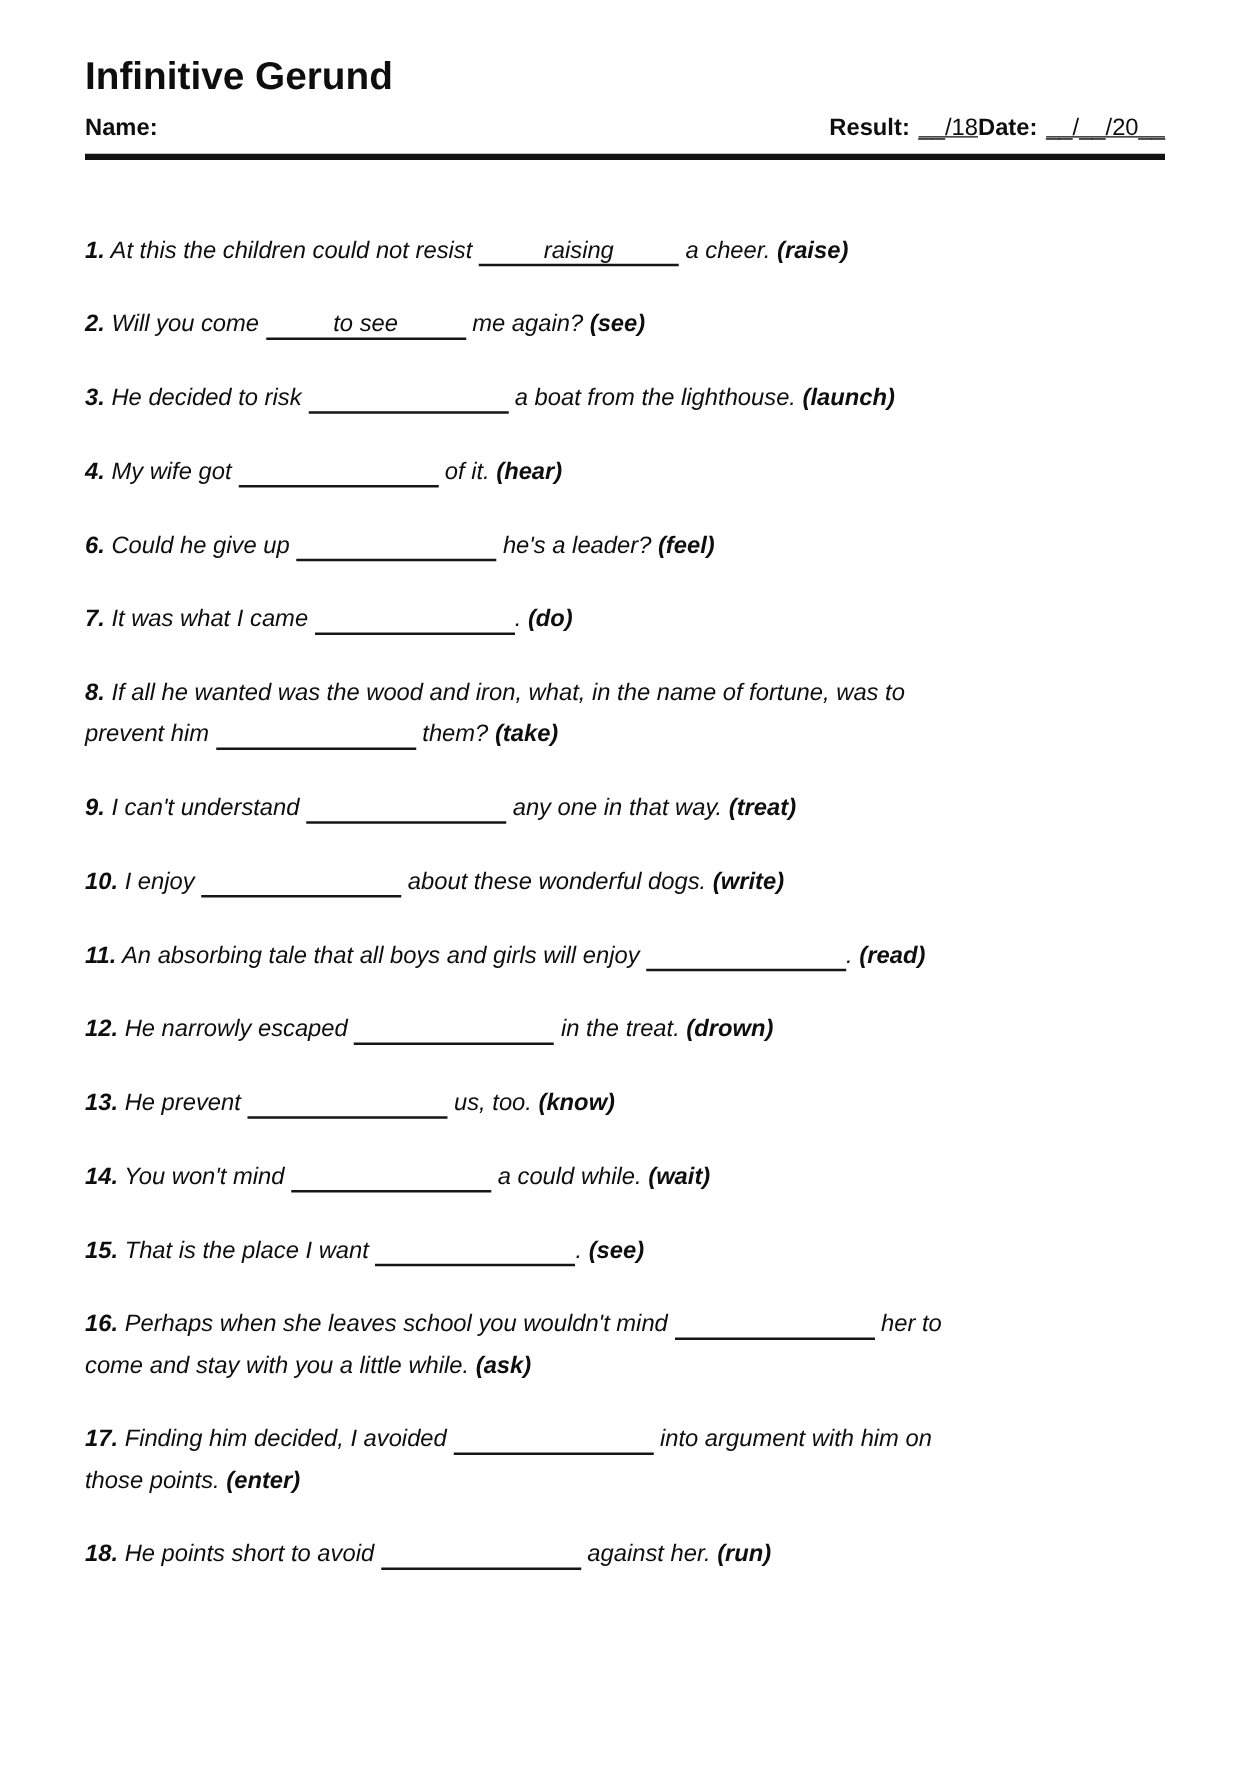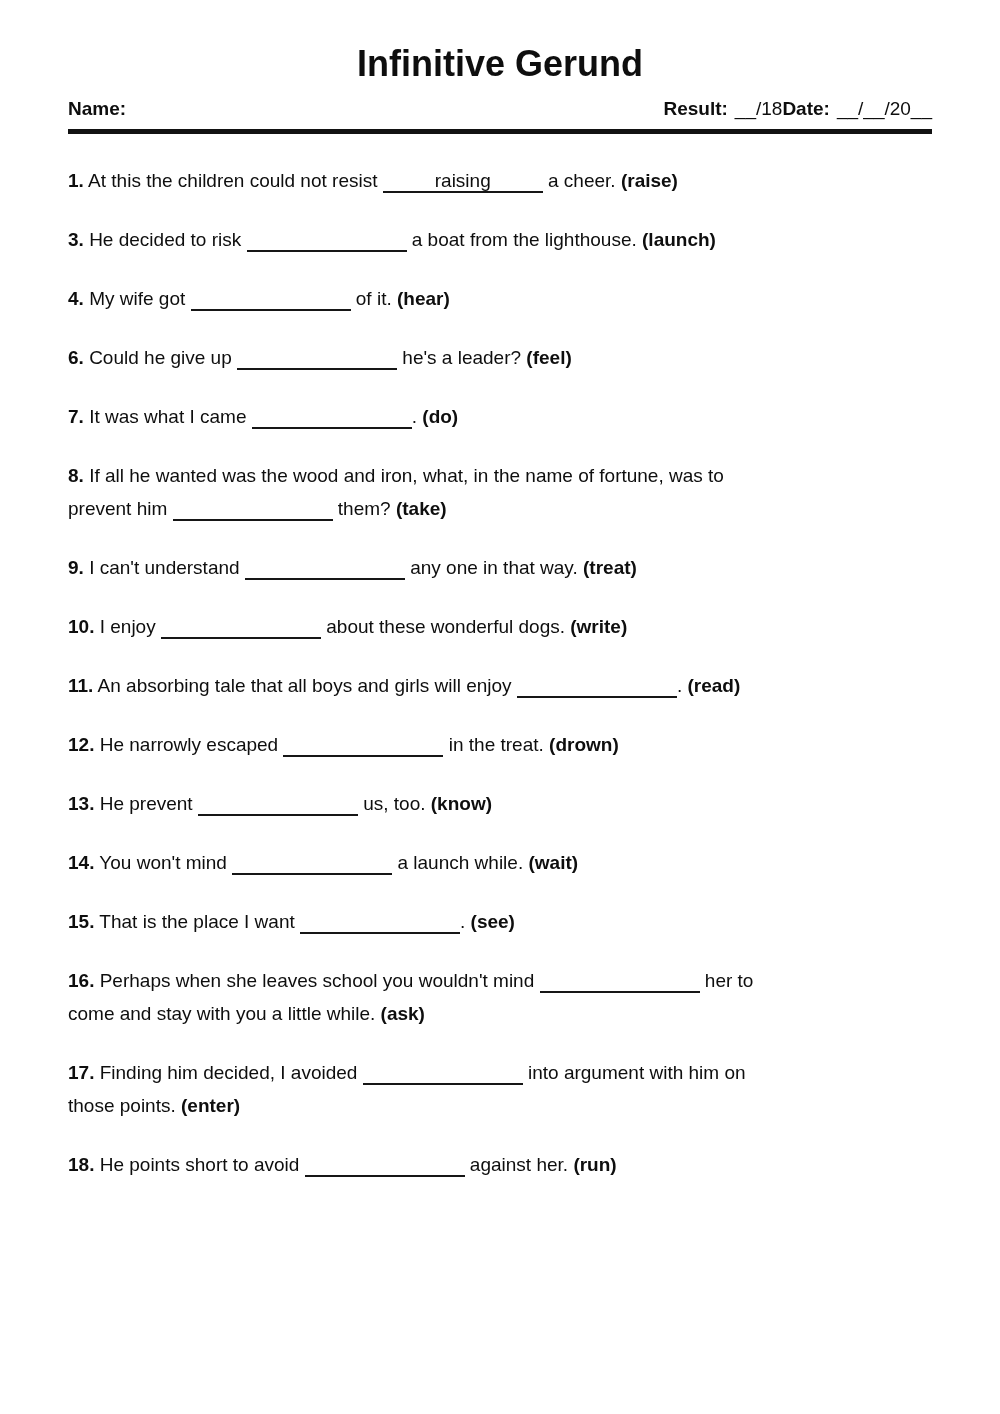--- a/index.html
+++ b/index.html
@@ -7,45 +7,45 @@
   body {
     width: 1000px;
     height: 1414px;
     overflow: hidden;
     background: #ffffff;
     color: #0e0e0e;
     font-family: "Liberation Sans", sans-serif;
     padding: 44px 68px 0 68px;
   }
   .title {
-    font-size: 36px;
+    font-size: 31px;
     font-weight: bold;
     line-height: 1.1;
     margin: 0 0 14px 0;
-    text-align: center;
   }
   .meta {
     display: flex;
     align-items: flex-end;
     font-size: 19px;
     font-weight: bold;
     white-space: pre;
   }
   .meta .value {
     font-weight: normal;
     margin-left: 7px;
+    text-decoration: underline;
   }
   .result-field { margin-left: auto; }
   .date-field { }
   .rule {
     height: 5px;
     background: #121212;
     margin-top: 9px;
   }
-  .question-list { padding-top: 30px; }
+  .question-list { padding-top: 56px; font-style: italic; }
   .question {
     font-size: 19px;
     line-height: 33px;
     margin: 0 0 26px 0;
     white-space: pre-wrap;
   }
   .qnum, .verb { font-weight: bold; }
   .blank {
     display: inline-block;
     width: 160px;
@@ -63,20 +63,21 @@
     <span class="label">Name:</span>
     <span class="result-field"><span class="label">Result:</span><span class="value">__/18</span></span>
     <span class="date-field"><span class="label">Date:</span><span class="value">__/__/20__</span></span>
   </div>
   <div class="rule"></div>
 </header>
 
 <main class="question-list">
   <p class="question"><b class="qnum">1.</b><span> At this the children could not resist </span><span class="blank"><span class="answer">raising</span></span><span> a cheer. </span><b class="verb">(raise)</b></p>
 
+  <p class="question"><b class="qnum">2.</b><span> Will you come </span><span class="blank"><span class="answer">to see</span></span><span> me again? </span><b class="verb">(see)</b></p>
 
   <p class="question"><b class="qnum">3.</b><span> He decided to risk </span><span class="blank"><span class="answer">&nbsp;</span></span><span> a boat from the lighthouse. </span><b class="verb">(launch)</b></p>
 
   <p class="question"><b class="qnum">4.</b><span> My wife got </span><span class="blank"><span class="answer">&nbsp;</span></span><span> of it. </span><b class="verb">(hear)</b></p>
 
 
   <p class="question"><b class="qnum">6.</b><span> Could he give up </span><span class="blank"><span class="answer">&nbsp;</span></span><span> he's a leader? </span><b class="verb">(feel)</b></p>
 
   <p class="question"><b class="qnum">7.</b><span> It was what I came </span><span class="blank"><span class="answer">&nbsp;</span></span><span>. </span><b class="verb">(do)</b></p>
 
@@ -86,21 +87,21 @@
   <p class="question"><b class="qnum">9.</b><span> I can't understand </span><span class="blank"><span class="answer">&nbsp;</span></span><span> any one in that way. </span><b class="verb">(treat)</b></p>
 
   <p class="question"><b class="qnum">10.</b><span> I enjoy </span><span class="blank"><span class="answer">&nbsp;</span></span><span> about these wonderful dogs. </span><b class="verb">(write)</b></p>
 
   <p class="question"><b class="qnum">11.</b><span> An absorbing tale that all boys and girls will enjoy </span><span class="blank"><span class="answer">&nbsp;</span></span><span>. </span><b class="verb">(read)</b></p>
 
   <p class="question"><b class="qnum">12.</b><span> He narrowly escaped </span><span class="blank"><span class="answer">&nbsp;</span></span><span> in the treat. </span><b class="verb">(drown)</b></p>
 
   <p class="question"><b class="qnum">13.</b><span> He prevent </span><span class="blank"><span class="answer">&nbsp;</span></span><span> us, too. </span><b class="verb">(know)</b></p>
 
-  <p class="question"><b class="qnum">14.</b><span> You won't mind </span><span class="blank"><span class="answer">&nbsp;</span></span><span> a launch while. </span><b class="verb">(wait)</b></p>
+  <p class="question"><b class="qnum">14.</b><span> You won't mind </span><span class="blank"><span class="answer">&nbsp;</span></span><span> a could while. </span><b class="verb">(wait)</b></p>
 
   <p class="question"><b class="qnum">15.</b><span> That is the place I want </span><span class="blank"><span class="answer">&nbsp;</span></span><span>. </span><b class="verb">(see)</b></p>
 
   <p class="question"><b class="qnum">16.</b><span> Perhaps when she leaves school you wouldn't mind </span><span class="blank"><span class="answer">&nbsp;</span></span><span> her to
 come and stay with you a little while. </span><b class="verb">(ask)</b></p>
 
   <p class="question"><b class="qnum">17.</b><span> Finding him decided, I avoided </span><span class="blank"><span class="answer">&nbsp;</span></span><span> into argument with him on
 those points. </span><b class="verb">(enter)</b></p>
 
   <p class="question"><b class="qnum">18.</b><span> He points short to avoid </span><span class="blank"><span class="answer">&nbsp;</span></span><span> against her. </span><b class="verb">(run)</b></p>

